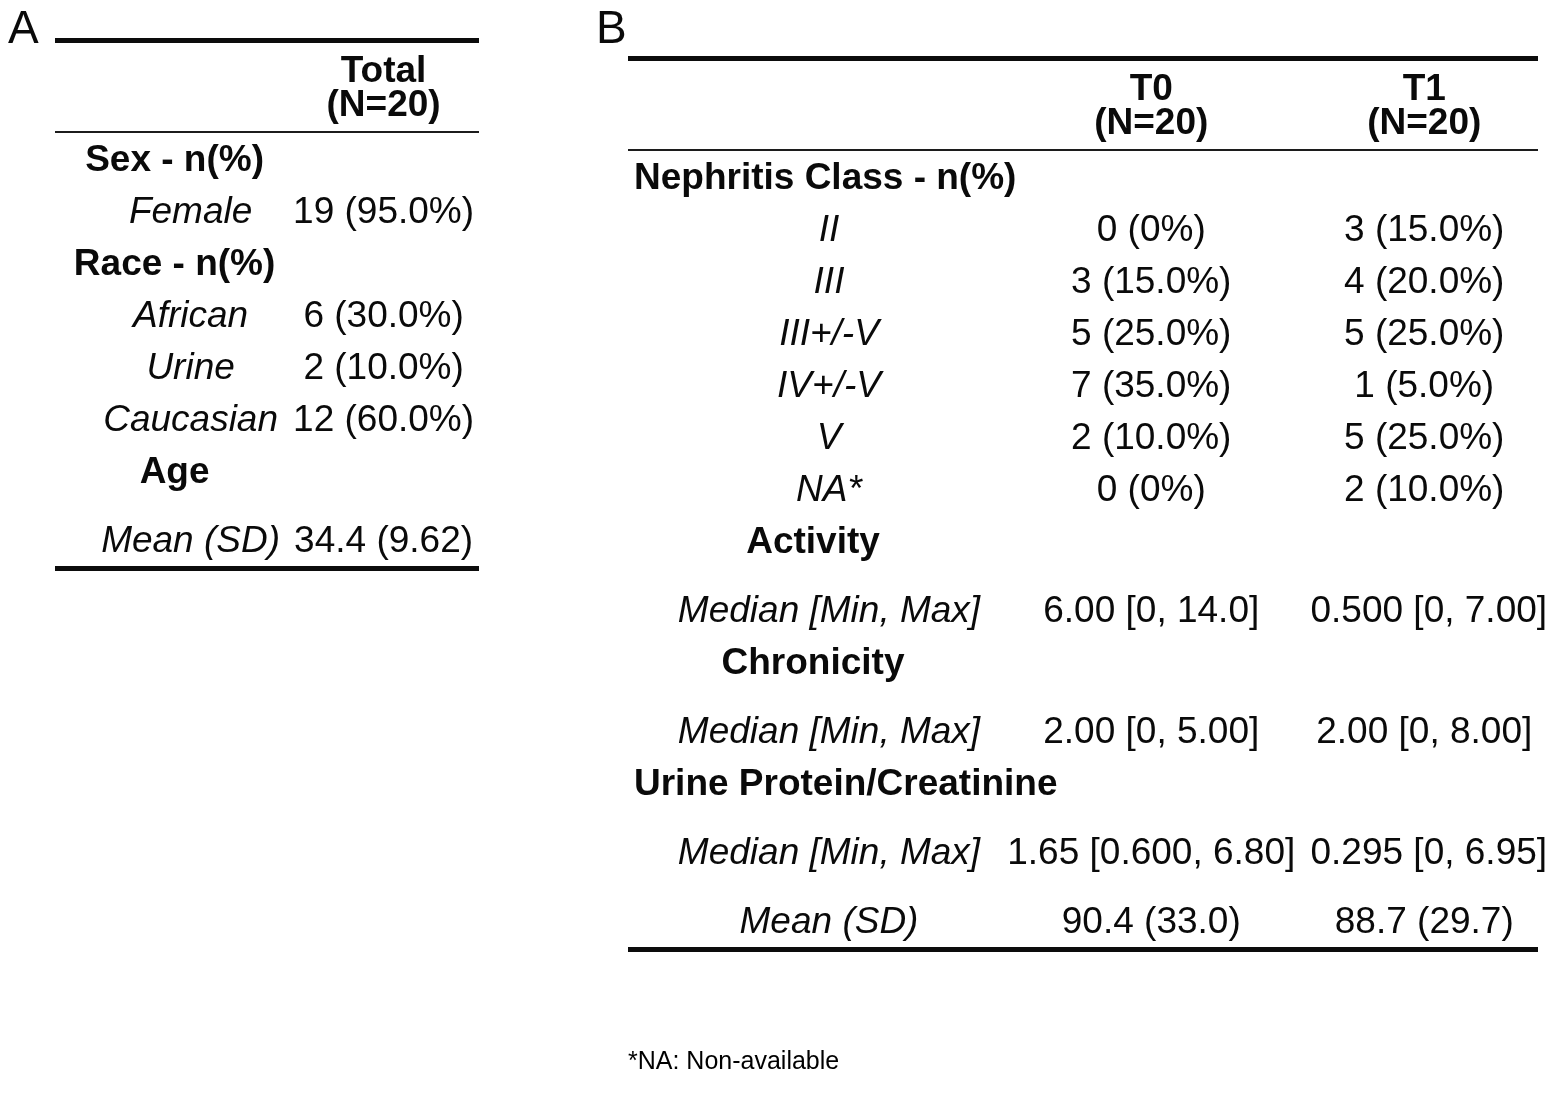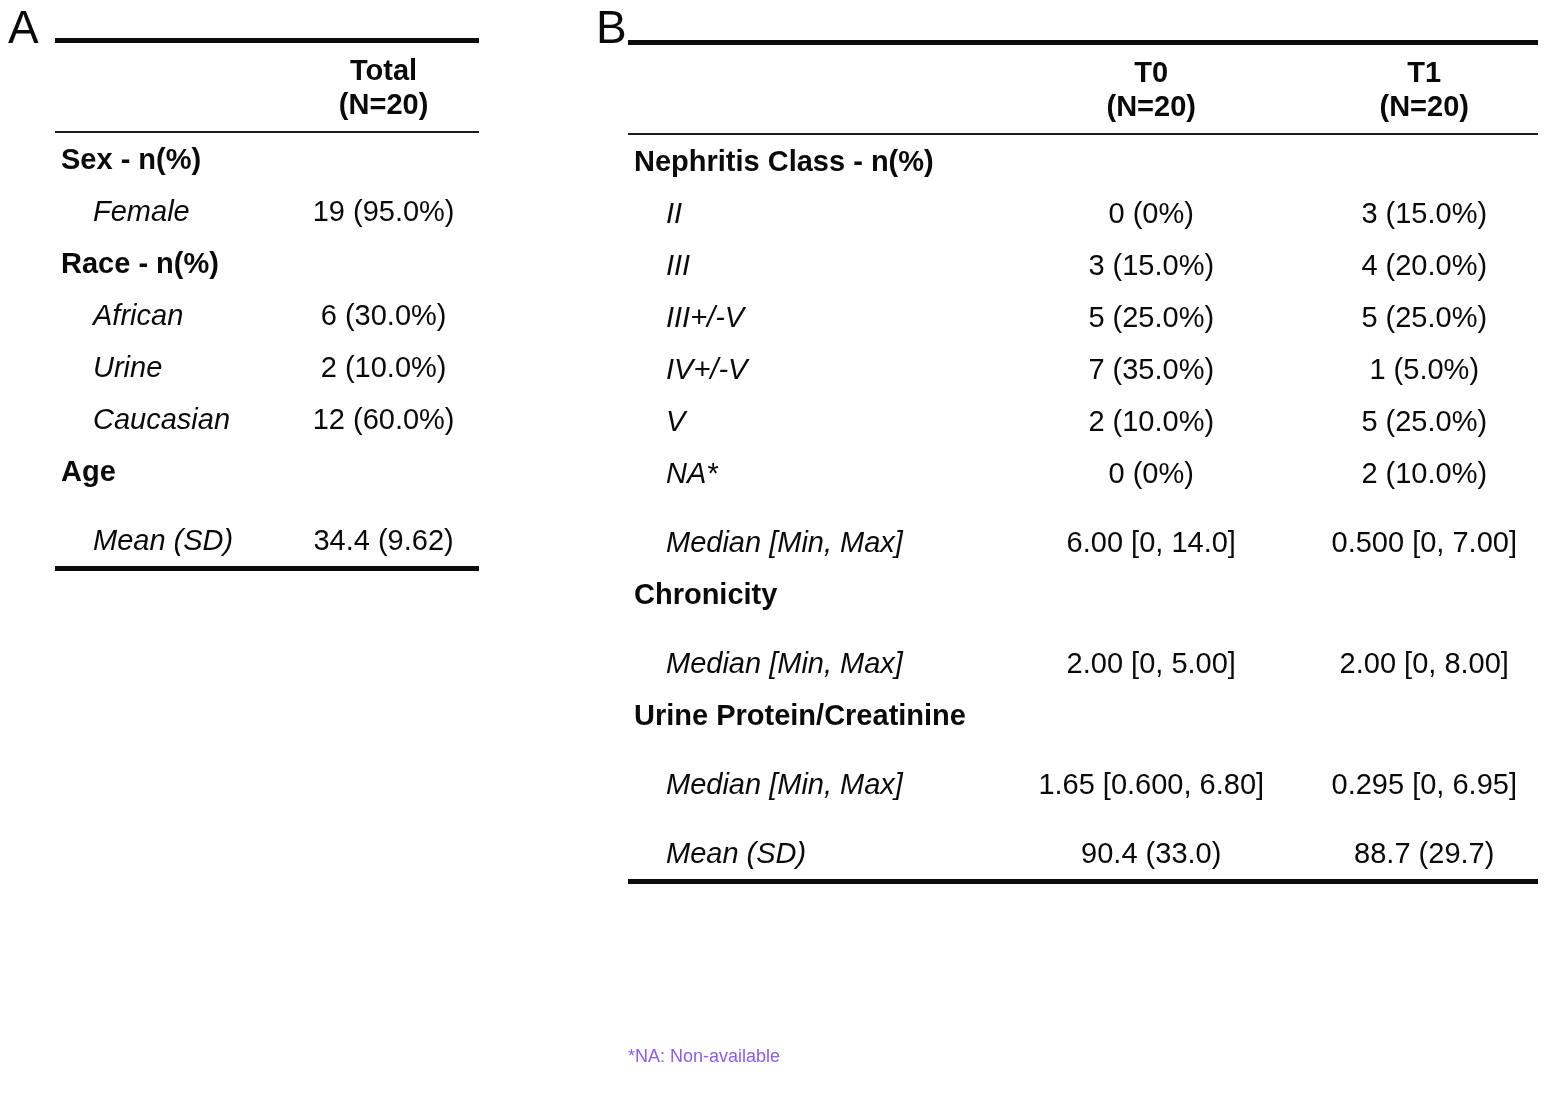--- a/index.html
+++ b/index.html
@@ -22,25 +22,25 @@
     color: #0a0a0a;
     line-height: 1;
   }
   #label-a { left: 8px;  top: 4px; }
   #label-b { left: 596px; top: 4px; }
 
   table.stat-table {
     position: absolute;
     border-collapse: collapse;
     table-layout: fixed;
-    font-size: 29px;
+    font-size: 37px;
     color: #0a0a0a;
   }
   #table-a { left: 55px;  top: 38px; width: 424px; }
-  #table-b { left: 628px; top: 40px; width: 910px; }
+  #table-b { left: 628px; top: 56px; width: 910px; }
 
   
   #table-a col.c-label { width: 55%; }
   #table-a col.c-val   { width: 45%; }
   #table-b col.c-label { width: 40%; }
   #table-b col.c-t0    { width: 35%; }
   #table-b col.c-t1    { width: 25%; }
 
   thead td {
     border-top: 5px solid #0c0c0c;
@@ -53,32 +53,32 @@
     padding: 0;
   }
   tbody td {
     height: 52px;
     padding: 0;
     vertical-align: middle;
     white-space: nowrap;
   }
   tbody tr:last-child td { border-bottom: 5px solid #0c0c0c; }
 
-  td.lbl       { text-align: left; margin-left: 32px; }
+  td.lbl       { text-align: center; margin-left: 32px; }
   td.sec       { font-weight: 700; padding-left: 6px; }
   td.item      { padding-left: 38px; font-style: italic; }
   td.val       { text-align: center; }
   tr.spaced td { padding-top: 17px; }
 
   #footnote {
     position: absolute;
     left: 628px;
     top: 1046px;
-    font-size: 18px;
-    color: #8b5cf6;
+    font-size: 25px;
+    color: #000000;
   }
 </style>
 </head>
 <body>
 
 <div id="label-a" class="panel-label">A</div>
 
 <table id="table-a" class="stat-table">
   <colgroup>
       <col class="c-label">
@@ -179,20 +179,25 @@
     <tr>
       <td class="lbl item">V</td>
       <td class="val">2 (10.0%)</td>
       <td class="val">5 (25.0%)</td>
     </tr>
     <tr>
       <td class="lbl item">NA*</td>
       <td class="val">0 (0%)</td>
       <td class="val">2 (10.0%)</td>
     </tr>
+    <tr>
+      <td class="lbl sec">Activity</td>
+      <td class="val"></td>
+      <td class="val"></td>
+    </tr>
     <tr class="spaced">
       <td class="lbl item">Median [Min, Max]</td>
       <td class="val">6.00 [0, 14.0]</td>
       <td class="val">0.500 [0, 7.00]</td>
     </tr>
     <tr>
       <td class="lbl sec">Chronicity</td>
       <td class="val"></td>
       <td class="val"></td>
     </tr>

